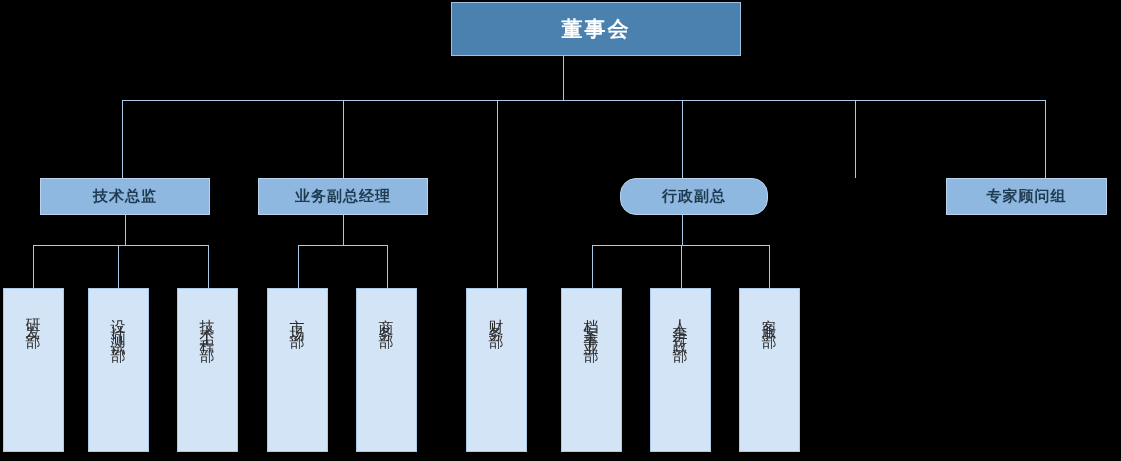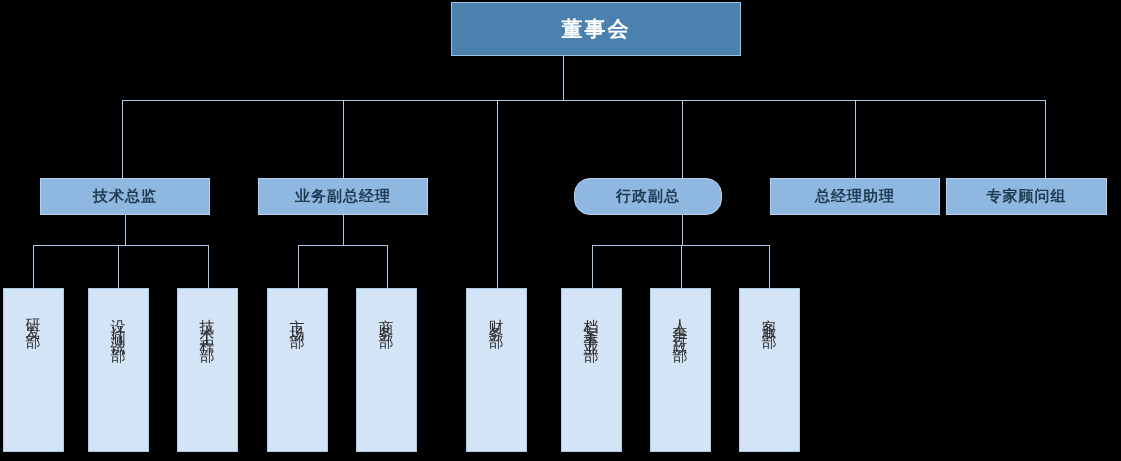--- a/index.html
+++ b/index.html
@@ -83,25 +83,22 @@
   <div class="conn conn-v" style="left:1045px; top:100px; width:1px; height:78px;"></div>
 
   <div class="conn conn-v" style="left:497px; top:100px; width:1px; height:188px;"></div>
 
   <div class="node node-l2" style="left:40px; top:178px; width:170px; height:37px;">
     <span>技术总监</span>
   </div>
   <div class="node node-l2" style="left:258px; top:178px; width:170px; height:37px;">
     <span>业务副总经理</span>
   </div>
-  <div class="node node-l2" style="left:574px; top:178px; width:148px; height:37px;border-radius:16px;">
+  <div class="node node-l2" style="left:620px; top:178px; width:148px; height:37px;border-radius:16px;">
     <span>行政副总</span>
-  </div>
-  <div class="node node-l2" style="left:770px; top:178px; width:170px; height:37px;">
-    <span>总经理助理</span>
   </div>
   <div class="node node-l2" style="left:946px; top:178px; width:161px; height:37px;">
     <span>专家顾问组</span>
   </div>
 
   <div class="conn conn-v" style="left:125px; top:215px; width:1px; height:30px;"></div>
   <div class="conn conn-h" style="left:33px; top:245px; width:176px; height:1px;"></div>
   <div class="conn conn-v" style="left:33px; top:245px; width:1px; height:43px;"></div>
   <div class="conn conn-v" style="left:118px; top:245px; width:1px; height:43px;"></div>
   <div class="conn conn-v" style="left:208px; top:245px; width:1px; height:43px;"></div>

